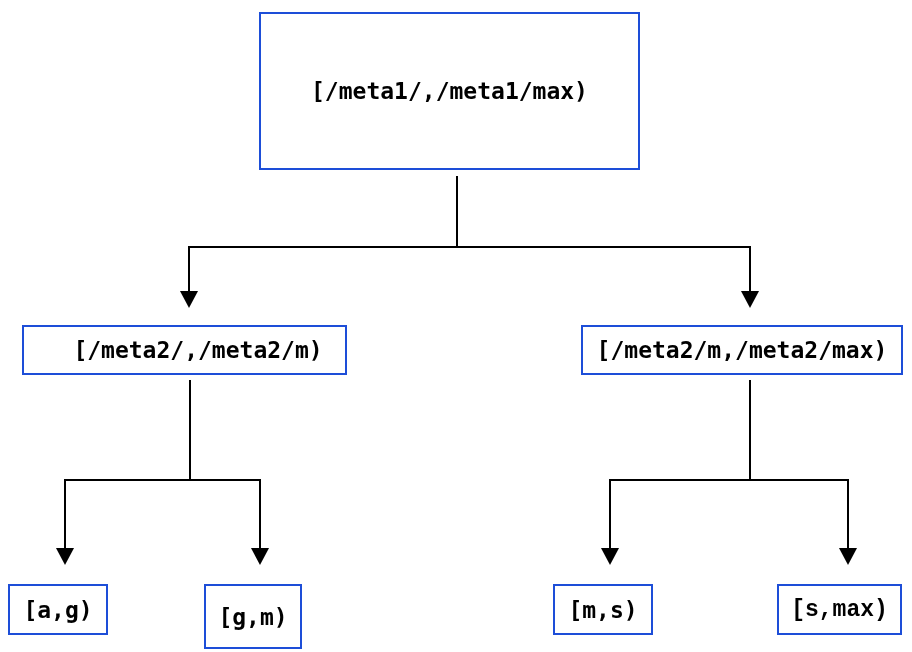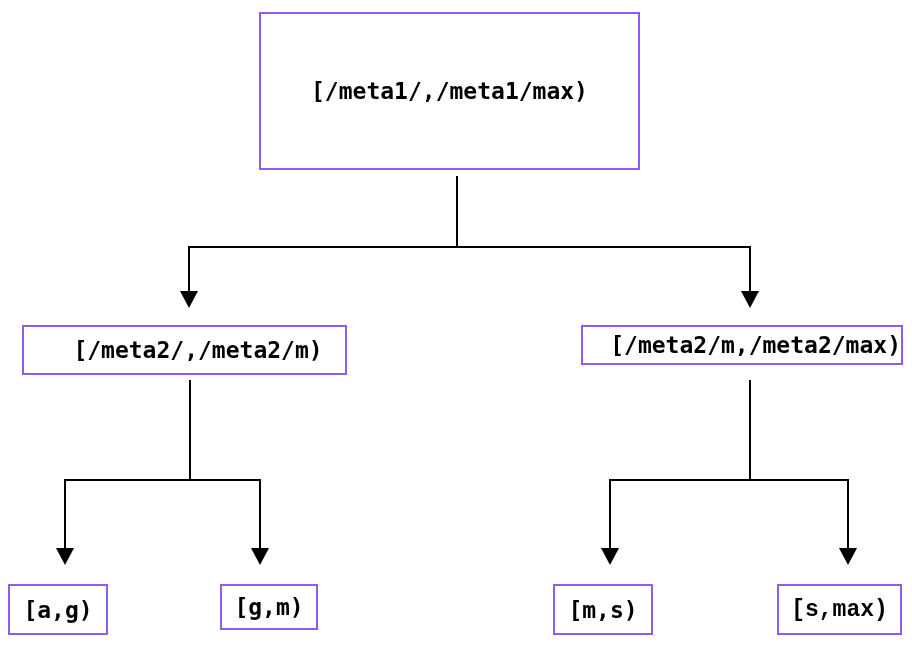--- a/index.html
+++ b/index.html
@@ -26,36 +26,36 @@
     stroke: #000000;
     stroke-width: 2;
   }
   .edges polygon {
     fill: #000000;
     stroke: none;
   }
   .node {
     position: absolute;
     box-sizing: border-box;
-    border: 2px solid #8b5cf6;
+    border: 2px solid #1d4ed8;
     background: #ffffff;
     color: #000000;
     display: flex;
     align-items: center;
     justify-content: center;
     font-size: 23px;
     font-weight: bold;
     white-space: pre;
     letter-spacing: 0;
   }
   .node-root       { left: 259px; top: 12px;  width: 381px; height: 158px; }
   .node-left-mid   { left: 22px;  top: 325px; width: 325px; height: 50px; padding-left: 27px; }
-  .node-right-mid  { left: 581px; top: 325px; width: 322px; height: 40px; justify-content: flex-end; }
+  .node-right-mid  { left: 581px; top: 325px; width: 322px; height: 50px; }
   .node-leaf-ag    { left: 8px;   top: 584px; width: 100px; height: 51px; }
-  .node-leaf-gm    { left: 220px; top: 584px; width: 98px;  height: 46px; justify-content: center; }
+  .node-leaf-gm    { left: 204px; top: 584px; width: 98px;  height: 65px; justify-content: center; }
   .node-leaf-ms    { left: 553px; top: 584px; width: 100px; height: 51px; text-align: right; }
   .node-leaf-smax  { left: 777px; top: 584px; width: 125px; height: 51px; font-family: Liberation Mono, monospace; }
 </style>
 </head>
 <body>
 
 <div class="canvas">
 
   <svg class="edges" viewBox="0 0 912 652" xmlns="http://www.w3.org/2000/svg">
 

